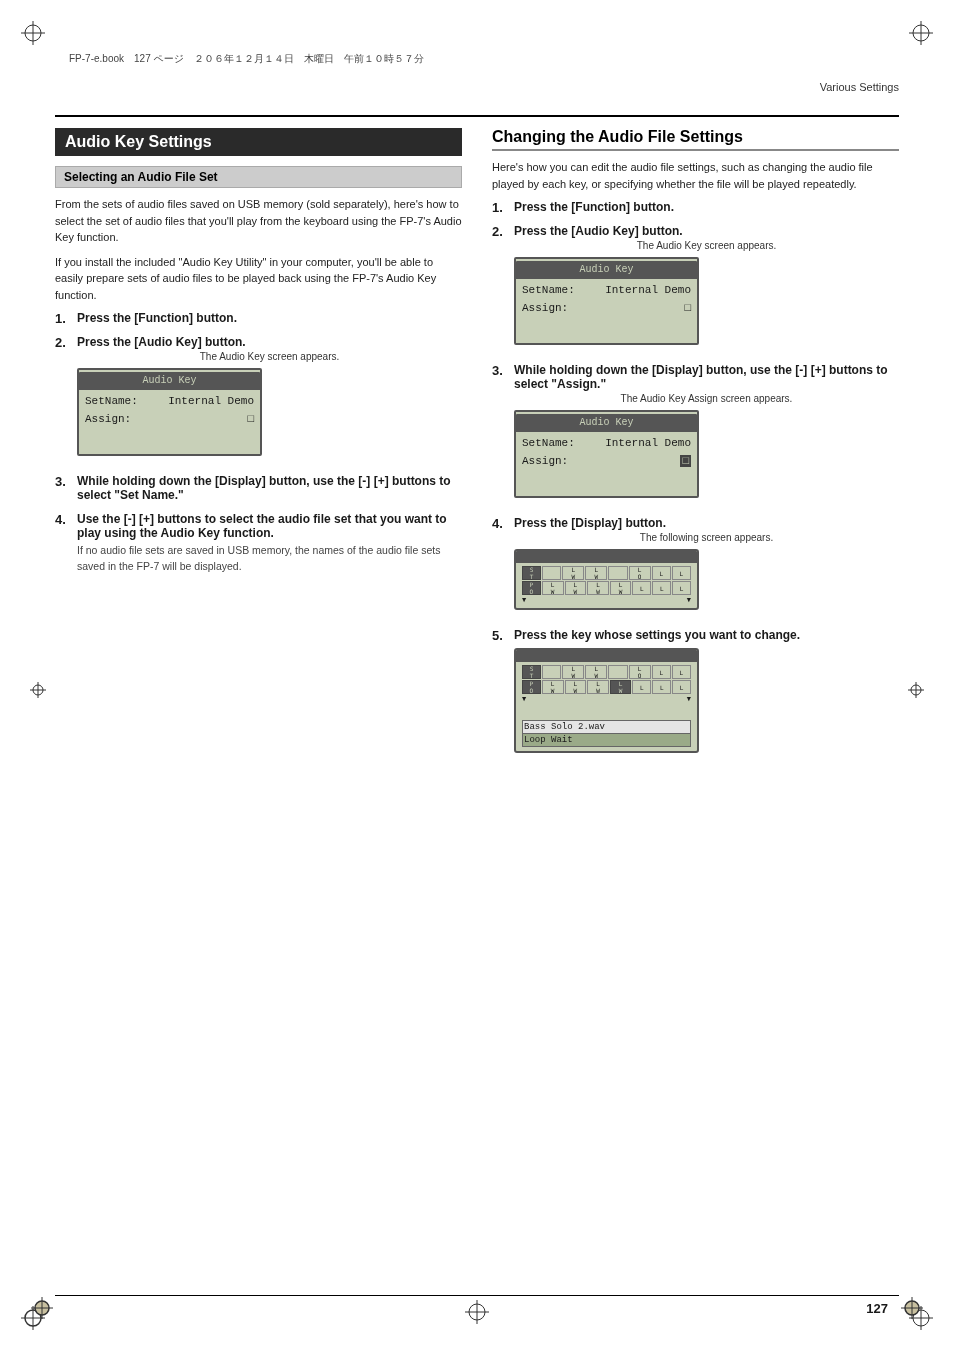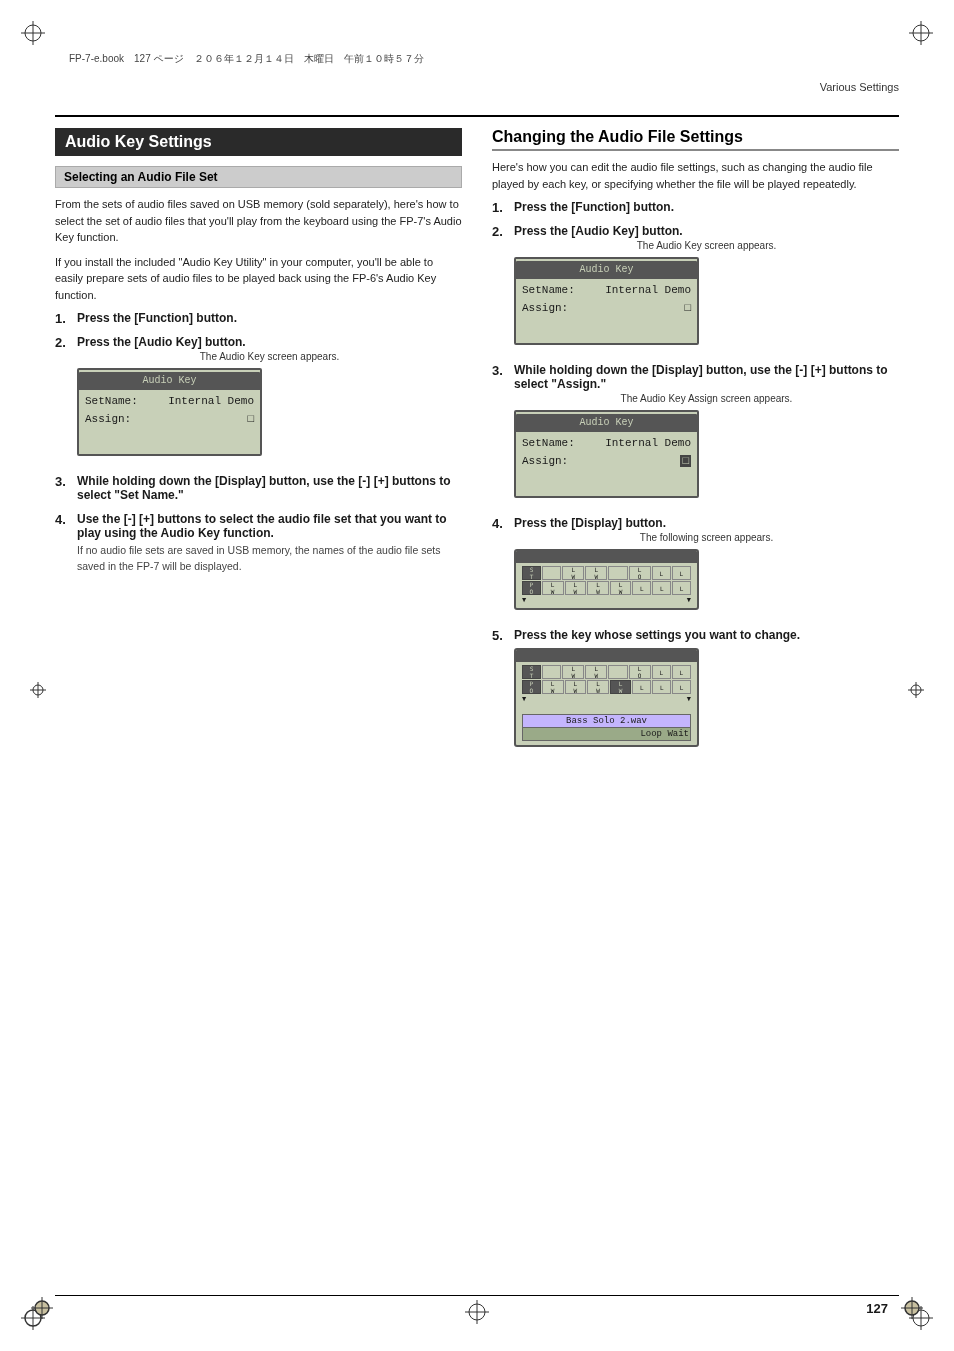--- a/index.html
+++ b/index.html
@@ -285,21 +285,21 @@
 
   <div class="columns">
 
     <div class="col-left">
 
       <div class="section-title-box">Audio Key Settings</div>
 
       <div class="subsection-title-box">Selecting an Audio File Set</div>
 
       <p class="body-text">From the sets of audio files saved on USB memory (sold separately), here's how to select the set of audio files that you'll play from the keyboard using the FP-7's Audio Key function.</p>
-      <p class="body-text">If you install the included "Audio Key Utility" in your computer, you'll be able to easily prepare sets of audio files to be played back using the FP-6's Audio Key function.</p>
+      <p class="body-text">If you install the included "Audio Key Utility" in your computer, you'll be able to easily prepare sets of audio files to be played back using the FP-7's Audio Key function.</p>
 
       <div class="step">
         <span class="step-num">1.</span>
         <div class="step-content">
           <span class="step-bold">Press the [Function] button.</span>
         </div>
       </div>
 
       <div class="step">
         <span class="step-num">2.</span>
@@ -461,24 +461,24 @@
               <div style="flex:0.6;height:14px;background:#c8d0b8;border:1px solid #888;font-size:6px;font-family:monospace;display:flex;align-items:center;justify-content:center;">L</div>
               <div style="flex:0.6;height:14px;background:#c8d0b8;border:1px solid #888;font-size:6px;font-family:monospace;display:flex;align-items:center;justify-content:center;">L</div>
               <div style="flex:0.6;height:14px;background:#c8d0b8;border:1px solid #888;font-size:6px;font-family:monospace;display:flex;align-items:center;justify-content:center;">L</div>
             </div>
 
             <div style="display:flex;justify-content:space-between;margin-top:1px;">
               <span style="font-size:7px;font-family:monospace;">▼</span>
               <span style="font-size:7px;font-family:monospace;">▼</span>
             </div>
 
-            <div style="background:#c4b5fd;border:1px solid #666;font-family:'Courier New',monospace;font-size:9px;text-align:center;padding:1px;margin-top:11px;">
+            <div style="background:#e5e5e5;border:1px solid #666;font-family:'Courier New',monospace;font-size:9px;padding:1px;margin-top:17px;">
               <span>Bass Solo 2.wav</span>
             </div>
-            <div style="background:#9aaa88;border:1px solid #666;border-top:none;font-family:'Courier New',monospace;font-size:9px;text-align:right;padding:1px;">
+            <div style="background:#9aaa88;border:1px solid #666;border-top:none;font-family:'Courier New',monospace;font-size:9px;text-align:left;padding:1px;">
               <span>Loop Wait</span>
             </div>
           </div>
         </div>
       </div>
 
     </div>
   </div>
 
   <div class="bottom-rule"></div>

